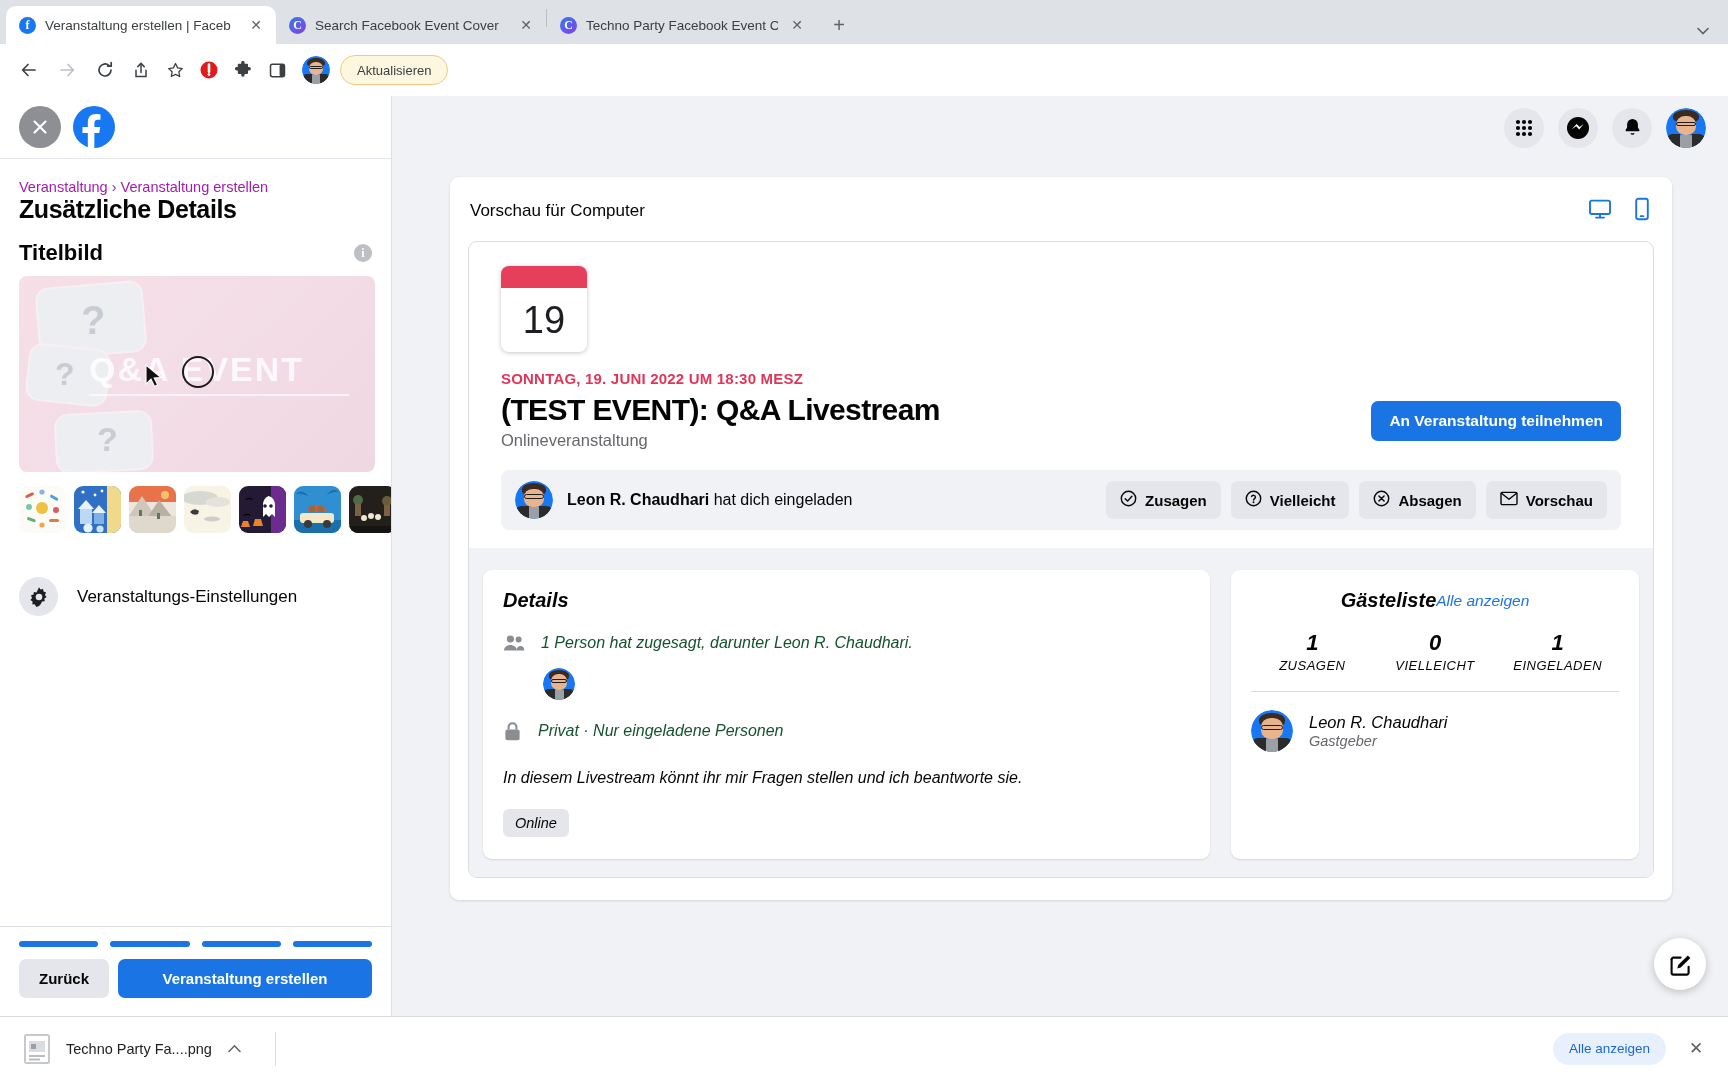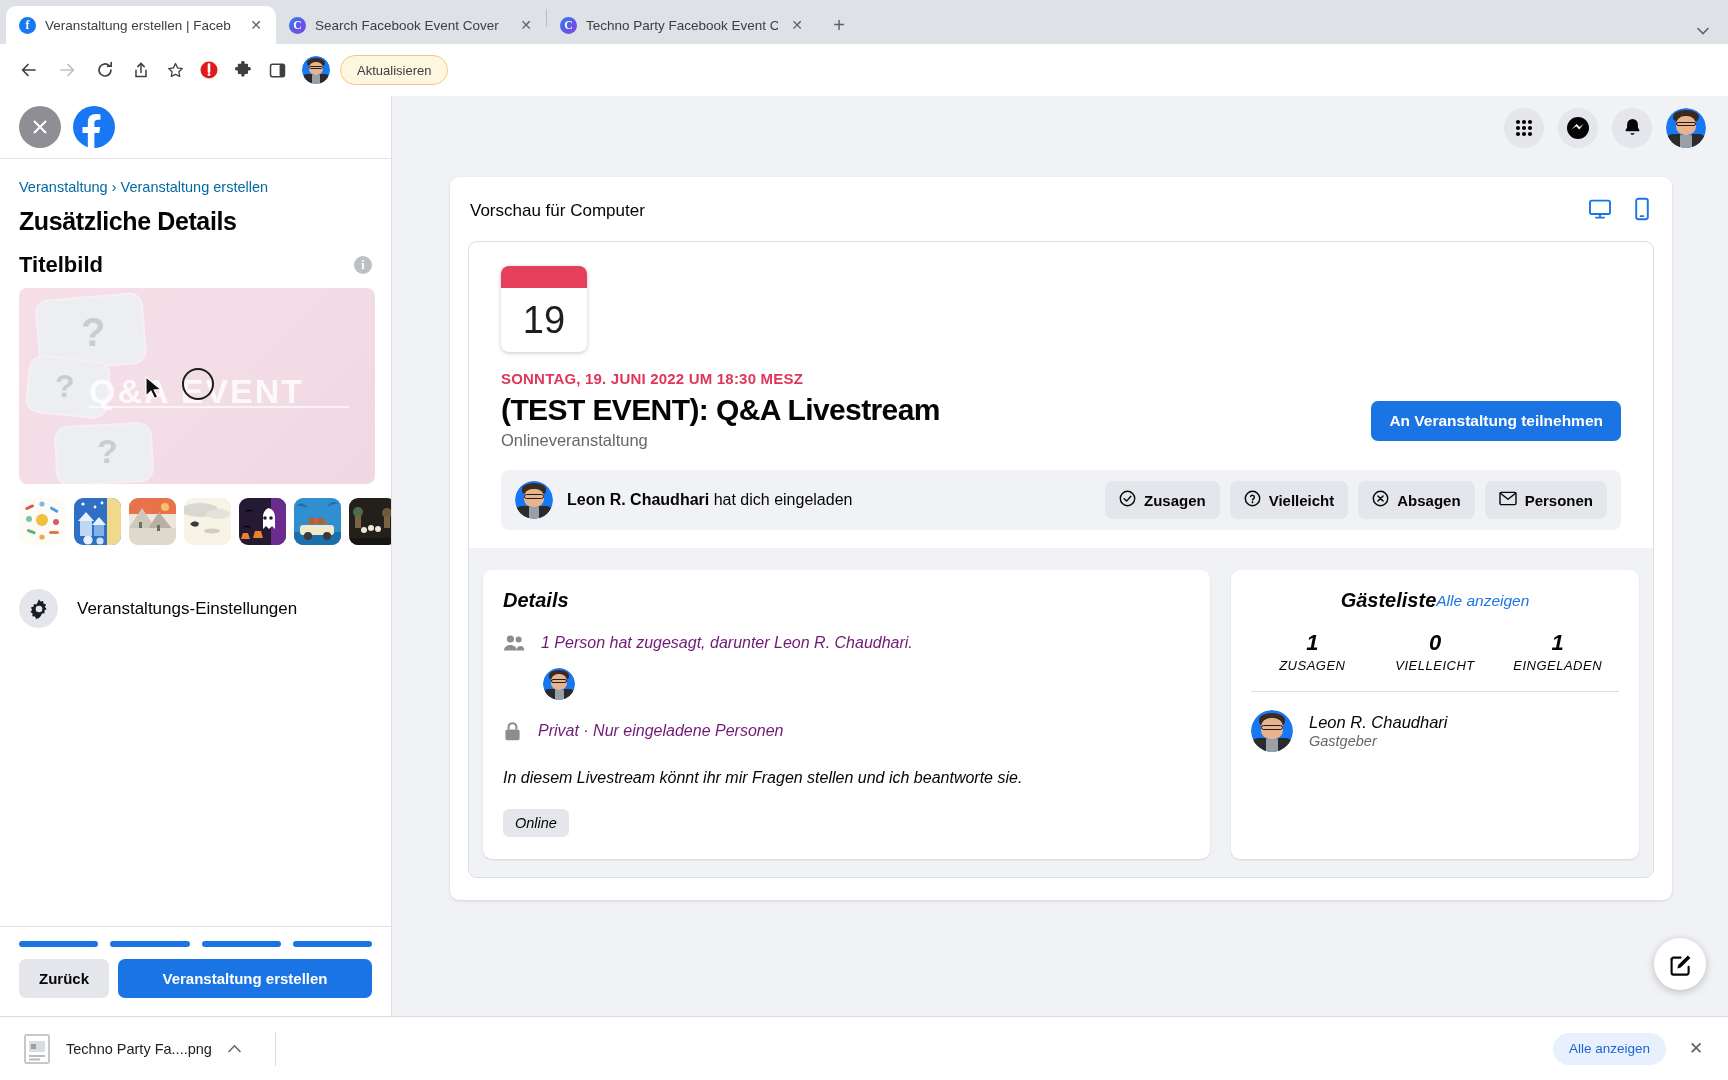--- a/index.html
+++ b/index.html
@@ -48,33 +48,33 @@
 
   
   .page { flex:1; display:flex; background:#ffffff; position:relative; overflow:hidden; }
 
   
   .leftpanel { width:392px; background:#fff; border-right:1px solid #dcdfe4; display:flex; flex-direction:column; }
   .lp-head { height:63px; display:flex; align-items:center; gap:12px; padding:0 19px; border-bottom:1px solid #e4e6eb;}
   .close-circle { width:42px; height:42px; border-radius:50%; background:#8d8f94; display:flex; align-items:center; justify-content:center; }
   .fb-logo { width:42px; height:42px; }
   .lp-body { flex:1; padding:20px 19px 0 19px; overflow:hidden; }
-  .breadcrumb { font-size:14.5px; color:#0369a1; margin-bottom:12px; }
+  .breadcrumb { font-size:14.5px; color:#a21caf; margin-bottom:0; }
   .lp-title { font-size:25px; font-weight:bold; color:#050505; letter-spacing:-0.4px; margin-bottom:16px;}
   .lp-sub-row { display:flex; align-items:center; justify-content:space-between; margin-bottom:10px;}
   .lp-sub { font-size:22px; font-weight:bold; color:#050505; }
   .info-i { width:18px; height:18px; border-radius:50%; background:#bcc0c4; color:#fff; font-size:12px; display:flex; align-items:center; justify-content:center; font-family:"Liberation Serif",serif; font-weight:bold;}
   .coverimg {
     width:356px; height:196px; border-radius:8px; position:relative; overflow:hidden;
     background:linear-gradient(135deg,#f6dfe7 0%,#f3dde6 45%,#f0d8e2 100%);
   }
   .bubble { position:absolute; background:#eceef1; border:2px solid #f7eff3; border-radius:14px; }
   .qmark { position:absolute; color:#c9ccd3; font-weight:bold; font-family:"Liberation Sans",sans-serif; }
   .qaevent {
-    position:absolute; left:70px; top:84px; font-size:34px; font-weight:bold; letter-spacing:2px;
+    position:absolute; left:70px; top:74px; font-size:34px; font-weight:bold; letter-spacing:2px;
     color:rgba(255,255,255,0.8); font-family:"Liberation Sans",sans-serif;
   }
   .cursor-ring { position:absolute; width:32px; height:32px; border:2.4px solid #1c1c1c; border-radius:50%; left:163px; top:80px;}
   .thumbs { display:flex; gap:8px; margin-top:14px; }
   .thumb { width:47px; height:47px; border-radius:9px; overflow:hidden; flex:0 0 47px; position:relative; }
   .settings-row { display:flex; align-items:center; gap:19px; margin-top:44px; }
   .gear-circle { width:39px; height:39px; border-radius:50%; background:#e4e6eb; display:flex; align-items:center; justify-content:center;}
   .settings-label { font-size:17px; color:#050505; }
   .lp-foot { border-top:1px solid #dcdfe4; padding:14px 19px 18px 19px; }
   .prog-row { display:flex; gap:12px; margin-bottom:12px; }
@@ -113,21 +113,21 @@
   .rsvp { background:#e4e6eb; border-radius:7px; height:38px; padding:0 14px; display:flex; align-items:center; gap:8px; font-size:15px; font-weight:bold; color:#050505; white-space:nowrap;}
 
   .panels { display:flex; gap:21px; padding:22px 14px 18px 14px; background:#f0f2f5; margin-top:18px;font-style:italic;}
   .panel { background:#fff; border-radius:9px; box-shadow:0 1px 2px rgba(0,0,0,0.12); padding:19px 20px 22px 20px;}
   .p-details { flex:1; }
   .p-guests { width:408px; flex:0 0 408px; }
   .panel-title { font-size:20px; font-weight:bold; color:#050505; }
   .panel-head { display:flex; align-items:center; justify-content:center;}
   .link-blue { font-size:15.5px; color:#1b74e4; }
   .det-row { display:flex; align-items:flex-start; gap:16px; margin-top:20px; }
-  .det-text { font-size:16px; color:#701a75; line-height:1.35;}
+  .det-text { font-size:16px; color:#14532d; line-height:1.35;}
   .det-avatar { width:32px; height:32px; border-radius:50%; overflow:hidden; margin:12px 0 0 40px;}
   .det-para { font-size:16px; color:#050505; margin-top:20px; line-height:1.45;}
   .chip-online { display:inline-flex; align-items:center; background:#e4e6eb; border-radius:6px; height:28px; padding:0 12px; font-size:14.5px; color:#050505; margin-top:20px;}
 
   .stats { display:flex; margin-top:18px; }
   .stat { flex:1; text-align:center; }
   .stat-n { font-size:22px; font-weight:bold; color:#050505;}
   .stat-l { font-size:13px; color:#050505; letter-spacing:0.5px; margin-top:2px;}
   .divider { height:1px; background:#dadde1; margin:18px 0 0 0;}
   .guest-row { display:flex; align-items:center; gap:16px; margin-top:18px;}
@@ -528,21 +528,21 @@
                       <circle cx="8.5" cy="8.5" r="7.2" stroke="#050505" stroke-width="1.4" fill="none"></circle>
                       <path d="M5.9 5.9l5.2 5.2M11.1 5.9l-5.2 5.2" stroke="#050505" stroke-width="1.4" stroke-linecap="round"></path>
                     </svg></span>
                 <span>Absagen</span>
               </div>
               <div class="rsvp">
                 <span><svg width="18" height="15" viewBox="0 0 18 15">
                       <rect x="1" y="1.4" width="16" height="12.2" rx="1.3" stroke="#050505" stroke-width="1.4" fill="none"></rect>
                       <path d="M1.4 2.2 L9 8.2 L16.6 2.2" stroke="#050505" stroke-width="1.4" fill="none" stroke-linecap="round" stroke-linejoin="round"></path>
                     </svg></span>
-                <span>Personen</span>
+                <span>Vorschau</span>
               </div>
             </div>
           </div>
 
           <div class="panels">
 
             <div class="panel p-details">
               <div class="panel-title">Details</div>
 
               <div class="det-row">

